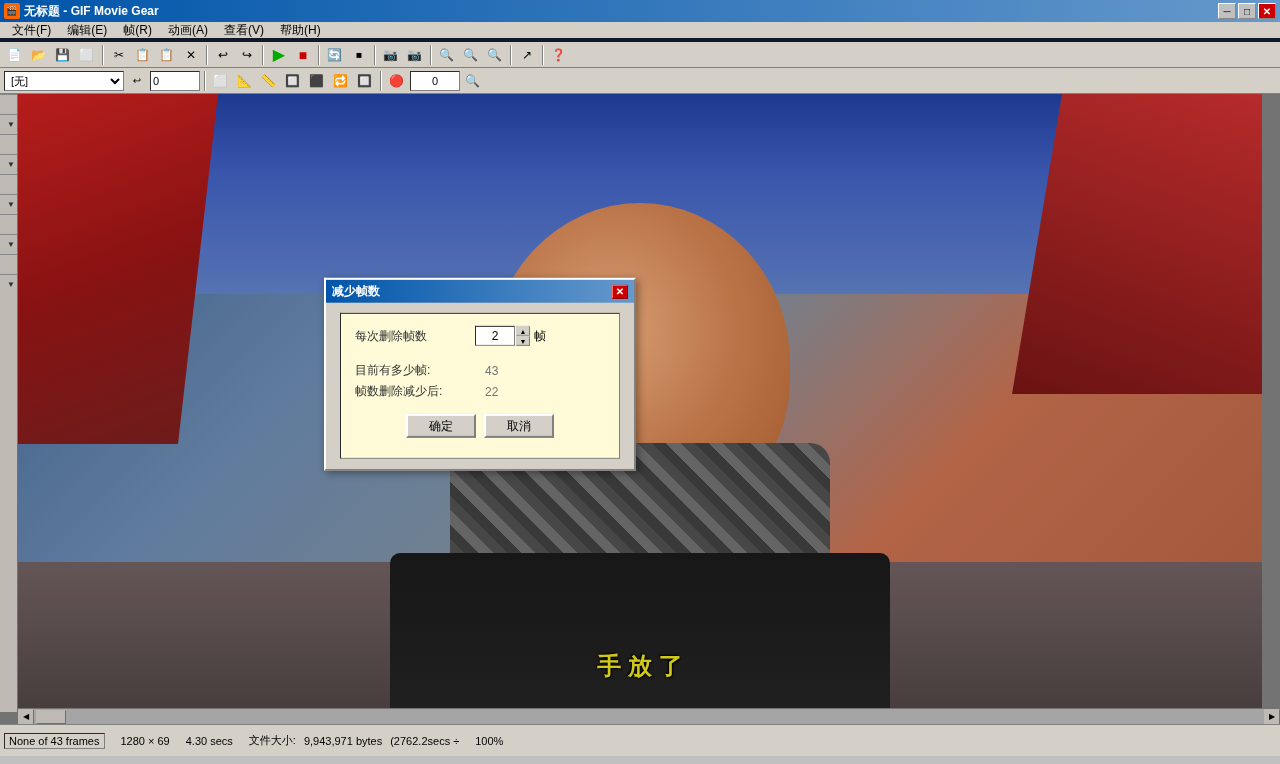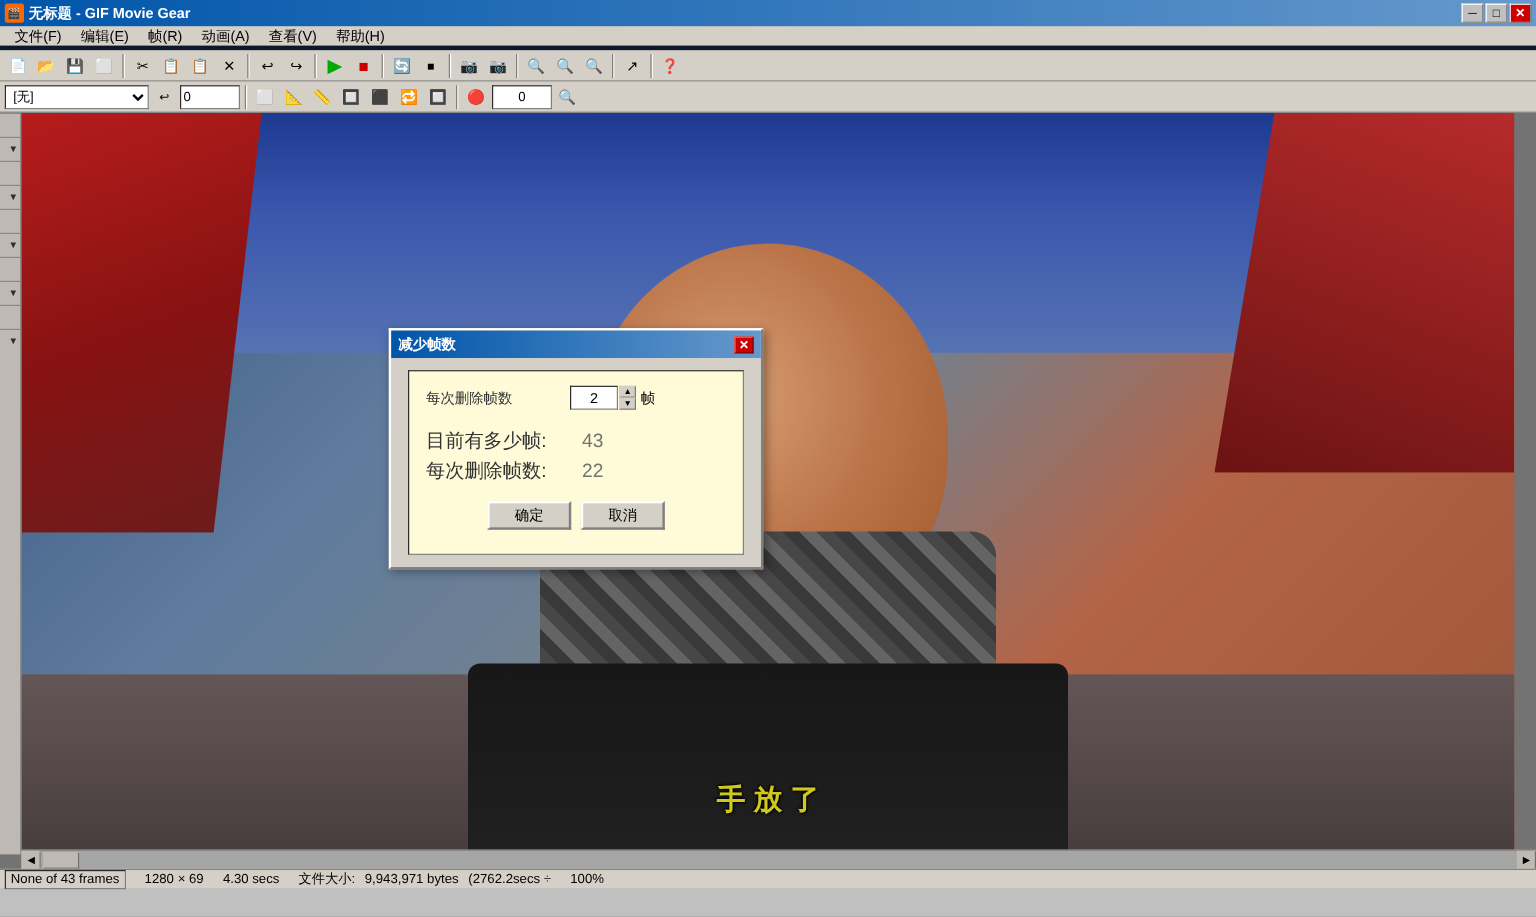--- a/index.html
+++ b/index.html
@@ -132,21 +132,21 @@
       border-top: 1px solid #808080;
       display: flex;
       align-items: center;
     }
     .scroll-btn { width: 16px; height: 16px; background: #d4d0c8; border: 1px outset #d4d0c8; display: flex; align-items: center; justify-content: center; font-size: 8px; cursor: pointer; }
     .scroll-track { flex: 1; height: 16px; background: #b8b8b8; position: relative; }
     .scroll-thumb { width: 30px; height: 14px; background: #d4d0c8; border: 1px outset #d4d0c8; position: absolute; top: 1px; left: 2px; }
 
     
     #statusbar {
-      height: 16px;
+      height: 32px;
       background: #d4d0c8;
       border-top: 1px solid #808080;
       display: flex;
       align-items: center;
       padding: 0 4px;
       font-size: 11px;
       gap: 8px;
     }
     .status-section { padding: 1px 4px; border: 1px inset #808080; height: 16px; display: flex; align-items: center; }
 
@@ -209,21 +209,21 @@
       display: flex; flex-direction: column; margin-left: 1px;
     }
     .spin-arrow {
       width: 14px; height: 10px;
       background: #d4d0c8;
       border: 1px outset #d4d0c8;
       display: flex; align-items: center; justify-content: center;
       font-size: 7px; cursor: pointer;
     }
     .frame-unit { margin-left: 4px; font-size: 12px; }
-    .dialog-info-row { display: flex; align-items: center; margin-bottom: 4px; font-size: 16px; }
+    .dialog-info-row { display: flex; align-items: center; margin-bottom: 4px; font-size: 12px; }
     .dialog-info-label { flex: 0 0 130px; color: #333; }
     .dialog-info-value { color: #737373; }
     .dialog-buttons {
       display: flex;
       justify-content: center;
       gap: 8px;
       padding: 10px 0 8px;
     }
     .dialog-btn {
       width: 70px; height: 24px;
@@ -441,21 +441,21 @@
             </div>
 
             <div style="height:8px;"></div>
 
             <div class="dialog-info-row">
               <span class="dialog-info-label">目前有多少帧:</span>
               <span class="dialog-info-value">43</span>
             </div>
 
             <div class="dialog-info-row">
-              <span class="dialog-info-label">每次删除帧数:</span>
+              <span class="dialog-info-label">帧数删除减少后:</span>
               <span class="dialog-info-value">22</span>
             </div>
 
             <div class="dialog-buttons">
               <button class="dialog-btn">确定</button>
               <button class="dialog-btn">取消</button>
             </div>
           </div>
         </div>
       </div>

